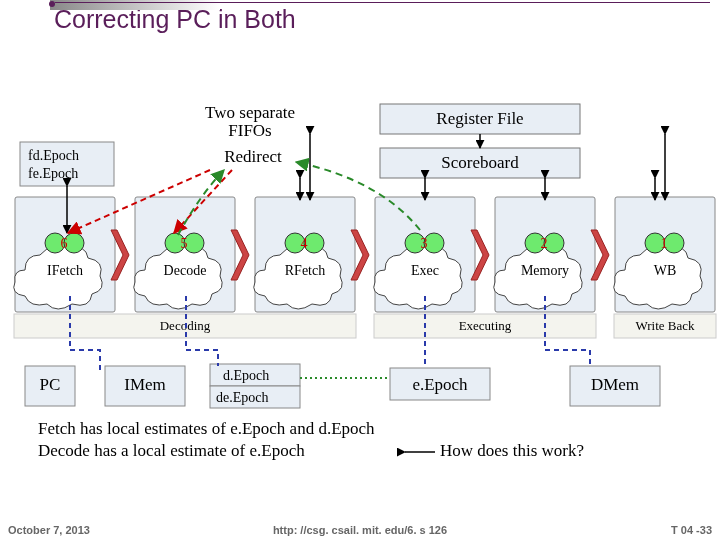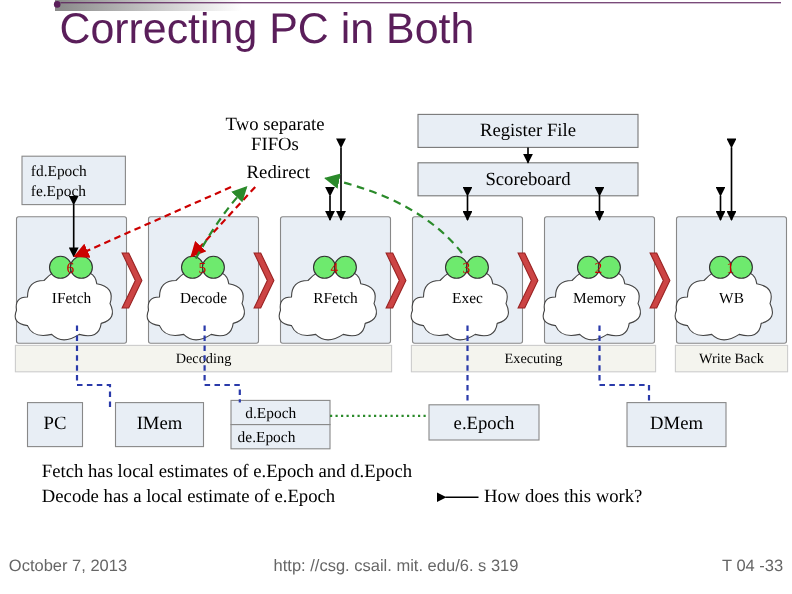--- a/index.html
+++ b/index.html
@@ -1,17 +1,17 @@
 <!DOCTYPE html>
 <html><head>
 <meta charset="utf-8">
 <style>
   * { box-sizing: border-box; margin: 0; padding: 0; }
   body { width: 720px; height: 540px; font-family: Verdana, Arial, sans-serif; background: #fff; position: relative; overflow: hidden; }
-  .title { font-size: 39px; color: #5a1e5a; padding: 6px 0 0 54px; line-height: 1.1; }
+  .title { font-size: 25px; color: #5a1e5a; padding: 6px 0 0 54px; line-height: 1.1; }
   .grad { position: absolute; left: 50px; top: 0; width: 170px; height: 10px; background: linear-gradient(to right, #888, #fff); }
   .dot { width: 6px; height: 6px; background: #5a1e5a; border-radius: 50%; position: absolute; top: 1px; left: 49px; }
   .header-line { position: absolute; left: 55px; right: 10px; top: 2px; height: 1px; background: #5a1e5a; }
   svg.diagram { position: absolute; left: 0; top: 100px; width: 720px; height: 370px; }
   .stage-box { fill: #e8eef5; stroke: #888; stroke-width: 1; }
   .cloud { fill: #fff; stroke: #444; stroke-width: 1; }
   .stage-label { font-family: Verdana; font-size: 14px; fill: #000; text-anchor: middle; }
   .stage-num { fill: #cc0000; font-family: Verdana; font-size: 14px; text-anchor: middle; }
   .group-label { font-family: Verdana; font-size: 13px; fill: #000; text-anchor: middle; }
   .top-box { fill: #e8eef5; stroke: #777; stroke-width: 1; }
@@ -20,21 +20,21 @@
   .epoch-label { font-family: Verdana; font-size: 14px; fill: #000; }
   .mem-box { fill: #e8eef5; stroke: #888; stroke-width: 1; }
   .mem-label { font-family: Verdana; font-size: 17px; fill: #000; text-anchor: middle; }
   .small-epoch { fill: #e8eef5; stroke: #888; stroke-width: 1; }
   .arrow { stroke: #000; stroke-width: 1.5; fill: none; marker-end: url(#arr); }
   .arrow-bi { stroke: #000; stroke-width: 1.5; fill: none; marker-end: url(#arr); marker-start: url(#arr); }
   .dash-red { stroke: #c00; stroke-width: 2; stroke-dasharray: 6 4; fill: none; marker-end: url(#arr-red); }
   .dash-green { stroke: #2a8a2a; stroke-width: 2; stroke-dasharray: 7 5; fill: none; marker-end: url(#arr-green); }
   .dash-blue { stroke: #2a3aaa; stroke-width: 2; stroke-dasharray: 5 4; fill: none; }
   .dot-green { stroke: #2a8a2a; stroke-width: 2; stroke-dasharray: 2 3; fill: none; }
-  .footer { position: absolute; bottom: 17px; left: 8px; right: 8px; font-size: 15px; color: #666; }
+  .footer { position: absolute; bottom: 4px; left: 8px; right: 8px; font-size: 11px; color: #666; font-weight: bold; }
   .footer .mid { position: absolute; left: 0; right: 0; text-align: center; }
   .footer .right { position: absolute; right: 0; }
   .body-text { font-family: Verdana; font-size: 17px; fill: #000; }
 </style>
 </head>
 <body>
 <div class="grad"></div>
 <div class="header-line"></div>
 <div class="dot"></div>
 <div class="title">
@@ -169,15 +169,15 @@
   <path class="dash-blue" d="M545,196 L 545,250 L 590,250 L 590,266"></path>
 
   <text class="body-text" x="38" y="334">Fetch has local estimates of e.Epoch and d.Epoch</text>
   <text class="body-text" x="38" y="356">Decode has a local estimate of e.Epoch</text>
   <line x1="405" y1="352" x2="435" y2="352" stroke="#000" stroke-width="1.5" marker-start="url(#arr)"></line>
   <text class="body-text" x="440" y="356">How does this work?</text>
 </svg>
 
 <div class="footer">
   <span>October 7, 2013</span>
-  <span class="mid">http: //csg. csail. mit. edu/6. s 319</span>
+  <span class="mid">http: //csg. csail. mit. edu/6. s 126</span>
   <span class="right">T 04 -33</span>
 </div>
 
 </body></html>

